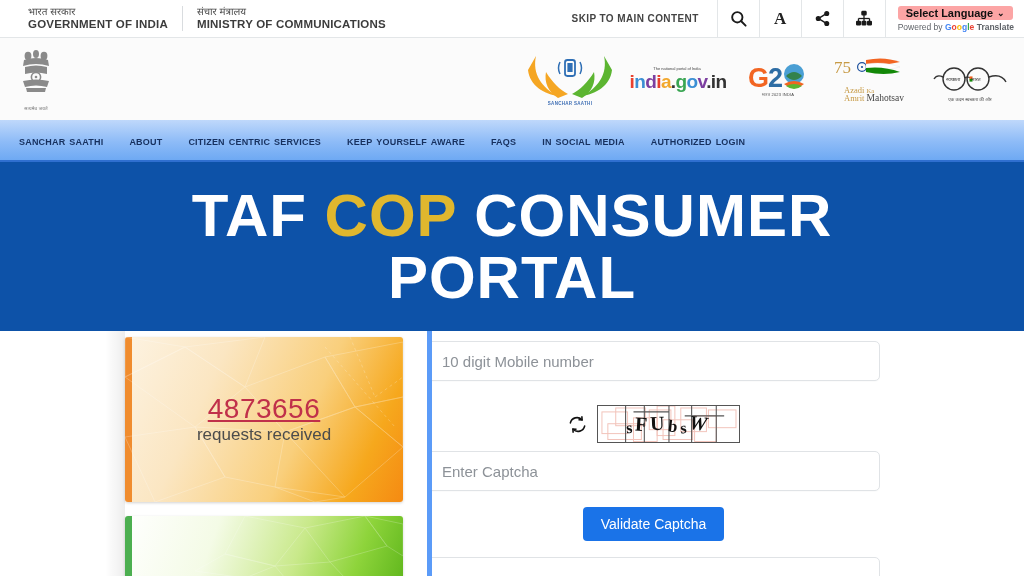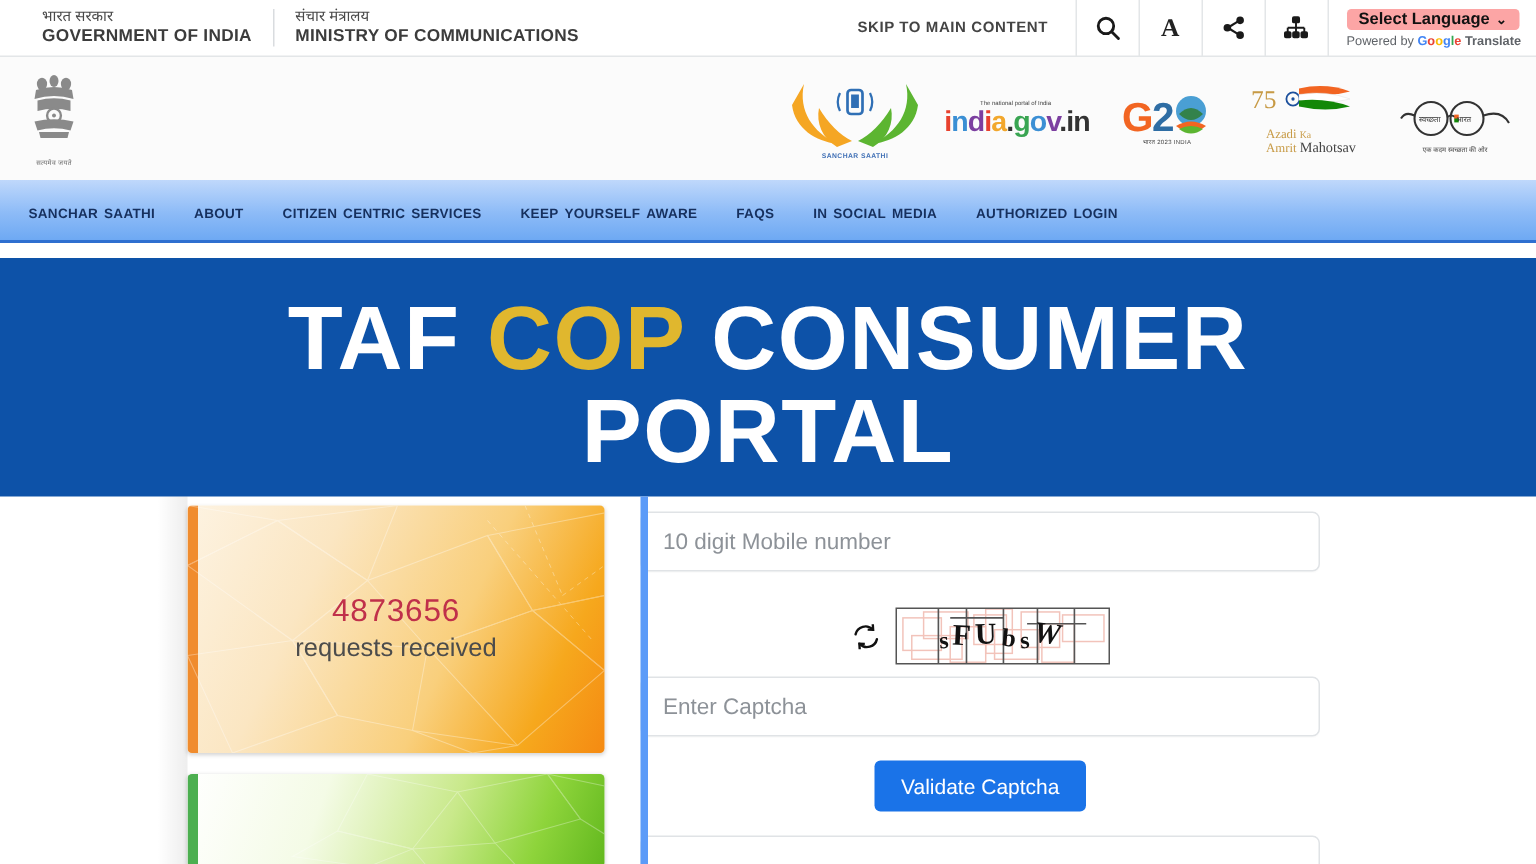--- a/index.html
+++ b/index.html
@@ -96,21 +96,21 @@
   }
   .nav-item {
     font-size:13.5px; color:#16305e; font-weight:bold;
     font-variant:small-caps; text-transform:lowercase;
     padding:0 13px; letter-spacing:.2px; white-space:nowrap;
   }
   .nav-item:first-letter{ }
 
   
   .banner {
-    position:absolute; left:0; top:172px; width:1024px; height:169px;
+    position:absolute; left:0; top:162px; width:1024px; height:169px;
     background:#0d52a8; display:flex; flex-direction:column;
     align-items:center; justify-content:center;
   }
   .banner-l1 { font-size:60px; font-weight:bold; color:#ffffff; letter-spacing:1px; line-height:1.02; }
   .banner-l1 .cop { color:#e0b72e; }
   .banner-l2 { font-size:60px; font-weight:bold; color:#ffffff; letter-spacing:1px; line-height:1.02; }
 
   
   .content { position:absolute; left:0; top:331px; width:1024px; height:245px; background:#fff; }
   .content-inner { position:relative; width:1024px; height:245px; display:flex; }
@@ -131,21 +131,21 @@
       linear-gradient(115deg, #fdf3e2 0%, #fbe6c2 30%, #f9cf7c 62%, #f6a81d 84%, #f58a12 100%);
   }
   .card-orange .bar { background:#f08c2e; }
   .card-green { height:62px; background:
       linear-gradient(110deg, #ffffff 0%, #f4fbe6 32%, #c9e98b 62%, #8ed43b 83%, #62b81e 100%);
   }
   .card-green .bar { background:#4caf50; }
   .poly { position:absolute; inset:0; opacity:.55; }
   .card-body { position:relative; height:100%; display:flex; flex-direction:column;
     align-items:center; justify-content:center; }
-  .stat-num { font-size:21px; color:#c0304a; letter-spacing:.5px; line-height:1.05; }
+  .stat-num { font-size:28px; color:#c0304a; letter-spacing:.5px; line-height:1.05;text-decoration:underline; }
   .stat-label { font-size:17px; color:#4c4c4c; margin-top:2px; }
 
   .divider-blue {
     position:absolute; left:427px; top:0; width:5px; height:245px; background:#5b9bf8;
   }
 
   .right-pane { flex:1; padding-left:0; padding-right:144px; padding-top:10px; }
   .field {
     width:100%; height:40px; border:1px solid #e0e3e6; border-radius:5px;
     background:#fff; display:flex; align-items:center; padding:0 14px;

